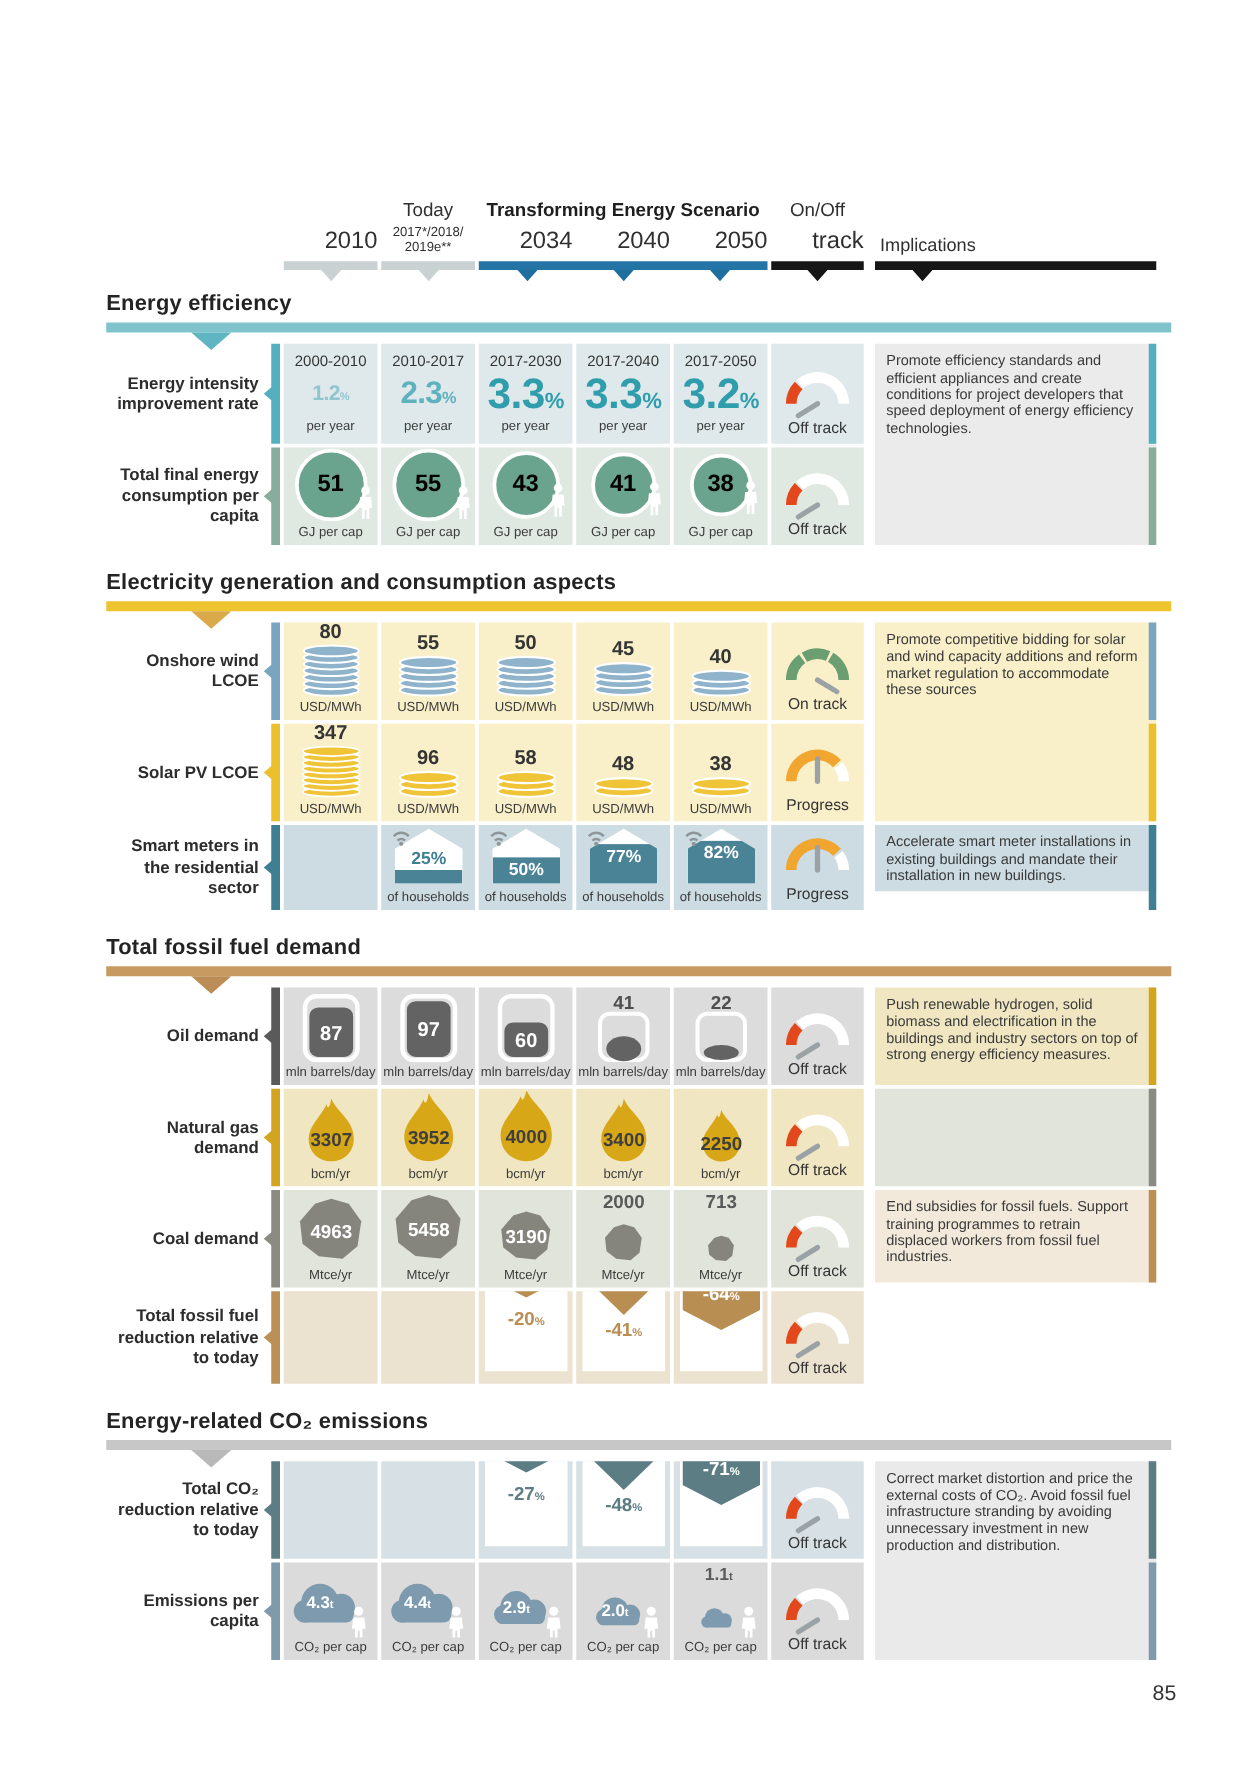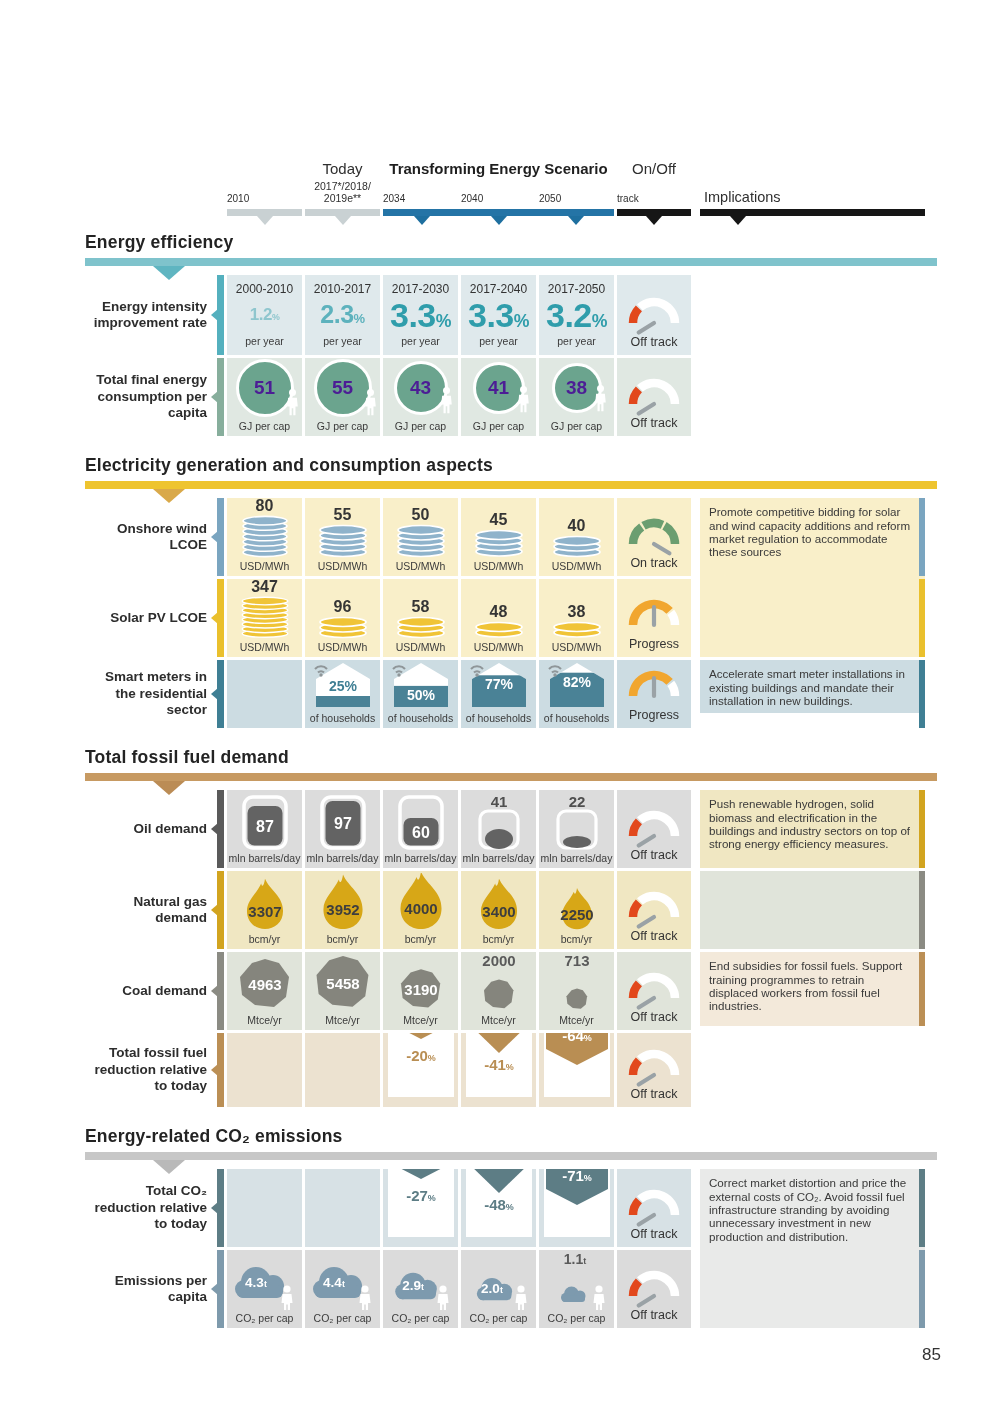--- a/index.html
+++ b/index.html
@@ -4,21 +4,21 @@
 <style>
   html,body{margin:0;padding:0;background:#ffffff;}
   body{font-family:"Liberation Sans","DejaVu Sans",sans-serif;color:#3c3c3c;}
   .page{position:relative;width:1003px;height:1417px;background:#fff;overflow:hidden;}
   .content{position:absolute;left:85px;top:0;width:852px;}
   .report-title{position:absolute;top:58px;right:6px;font-size:19px;letter-spacing:2.5px;color:#2f7f8e;}
   
   .thead{display:flex;padding-top:160px;}
   .thead-left{display:grid;grid-template-columns:122px 14px 75px 75px 75px 75px 75px 74px;column-gap:3px;row-gap:3px;align-items:end;flex:0 0 auto;}
   .hA{font-size:15px;text-align:center;color:#2f2f2f;}
-  .hB{font-size:10px;text-align:left;color:#2f2f2f;padding-bottom:2px;}
+  .hB{font-size:19px;text-align:right;color:#2f2f2f;padding-bottom:2px;}
   .hsub{font-size:10.5px;line-height:1.15;text-align:center;color:#2f2f2f;padding-bottom:2px;}
   .hscen{font-weight:bold;font-size:15px;text-align:center;color:#1f1f1f;}
   .hbar{height:7px;position:relative;}
   .hbar .tri{position:absolute;top:7px;left:50%;transform:translateX(-50%);width:0;height:0;border:8px solid transparent;border-bottom:0;}
   .hbar.scen{display:flex;}
   .hbar.scen i{flex:1;position:relative;}
   .hbar.scen i b{position:absolute;top:7px;left:50%;transform:translateX(-50%);width:0;height:0;border:8px solid transparent;border-top:9px solid #1e6f9f;border-bottom:0;}
   .thead-right{width:225px;margin-left:9px;display:flex;flex-direction:column;justify-content:flex-end;}
   .thead-right .implab{font-size:14.5px;color:#2f2f2f;padding:0 0 4px 4px;}
   .thead-right .hbar{background:#161616;}
@@ -38,21 +38,21 @@
   .cell{display:flex;flex-direction:column;align-items:center;justify-content:flex-end;padding-bottom:4px;box-sizing:border-box;position:relative;overflow:hidden;}
   .unit{font-size:10.5px;color:#3b3b3b;margin-top:2px;white-space:nowrap;}
   .t-rate{justify-content:space-between;padding:7px 0 8px 0;}
   .range{font-size:12px;color:#333;}
   .rv{font-weight:bold;line-height:1;letter-spacing:-.5px;}
   .rv.s1{font-size:17px;}
   .rv.s2{font-size:25px;}
   .rv.s3{font-size:34px;}
   .pct{font-size:.52em;font-weight:bold;}
   .cval{font-weight:bold;font-size:16px;color:#353535;line-height:1;margin-bottom:1px;}
-  .tcirc{border-radius:50%;border:3px solid #fff;color:#4c1d95;display:flex;align-items:center;justify-content:center;font-weight:bold;font-size:19px;position:relative;box-sizing:border-box;text-align:center;}
+  .tcirc{border-radius:50%;border:3px solid #fff;color:#000000;display:flex;align-items:center;justify-content:center;font-weight:bold;font-size:19px;position:relative;box-sizing:border-box;text-align:center;}
   .tcirc .pers{position:absolute;right:-10px;bottom:-2px;}
   .abox{background:#fff;padding:16px 2px;margin-bottom:6px;}
   .gauge-lbl{font-size:12.5px;color:#343434;margin-top:-2px;}
   .imps{width:225px;margin-left:9px;display:flex;flex-direction:column;}
   .imp{box-sizing:border-box;position:relative;margin-bottom:3px;padding:7px 14px 5px 9px;font-size:11.6px;line-height:1.16;color:#3a3a3a;}
   .imp p{margin:0;}
   .imp .bars{position:absolute;top:0;right:0;width:6px;display:flex;flex-direction:column;gap:3px;}
   .pagenum{position:absolute;right:62px;bottom:52px;font-size:17px;color:#333;}
   svg text{font-family:"Liberation Sans","DejaVu Sans",sans-serif;}
 </style>
@@ -231,20 +231,29 @@
                 <div class="cell" style="background:#e0e8e2;padding-bottom:6px">
                   <svg width="64" height="44" viewBox="0 0 64 44">
                     <path d="M 11.0 30.0 A 21 21 0 0 1 16.9 15.4" stroke="#e2481c" stroke-width="8.5" fill="none"></path>
                     <path d="M 17.9 14.4 A 21 21 0 0 1 53.0 30.0" stroke="#ffffff" stroke-width="8.5" fill="none"></path>
                     <line x1="32" y1="30" x2="16.7" y2="39.5" stroke="#9aa2a6" stroke-width="4.2" stroke-linecap="round"></line>
                   </svg>
                   <div class="gauge-lbl">Off track</div>
                 </div>
     </div>
             </div>
+            <div class="imps">
+              <div class="imp" style="height:161px;background:#eaebea">
+                <p>Promote efficiency standards and efficient appliances and create conditions for project developers that speed deployment of energy efficiency technologies.</p>
+                <span class="bars">
+                  <span style="height:80px;background:#54b0be"></span>
+                  <span style="height:78px;background:#87ae9c"></span>
+                </span>
+              </div>
+            </div>
           </div>
         </div>
         <div class="sech">
     <h2>Electricity generation and consumption aspects</h2>
     <div class="secbar" style="background:#eec42f">
             <span class="tri" style="border-top:14px solid #d9a94a"></span>
           </div>
     <div class="sec-body">
       <div class="rows">
               <div class="rowg" style="height:78px">

